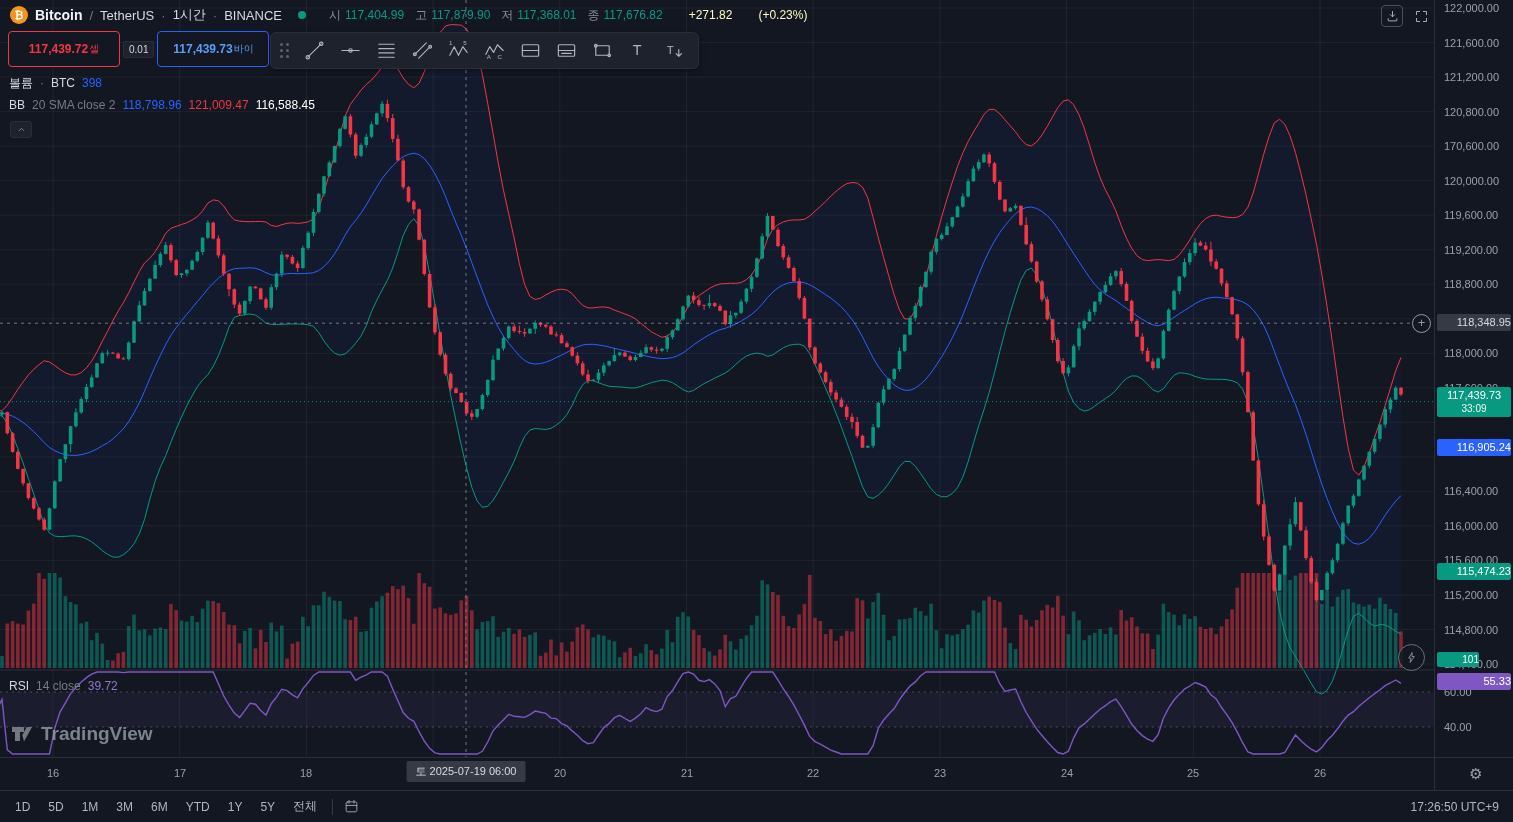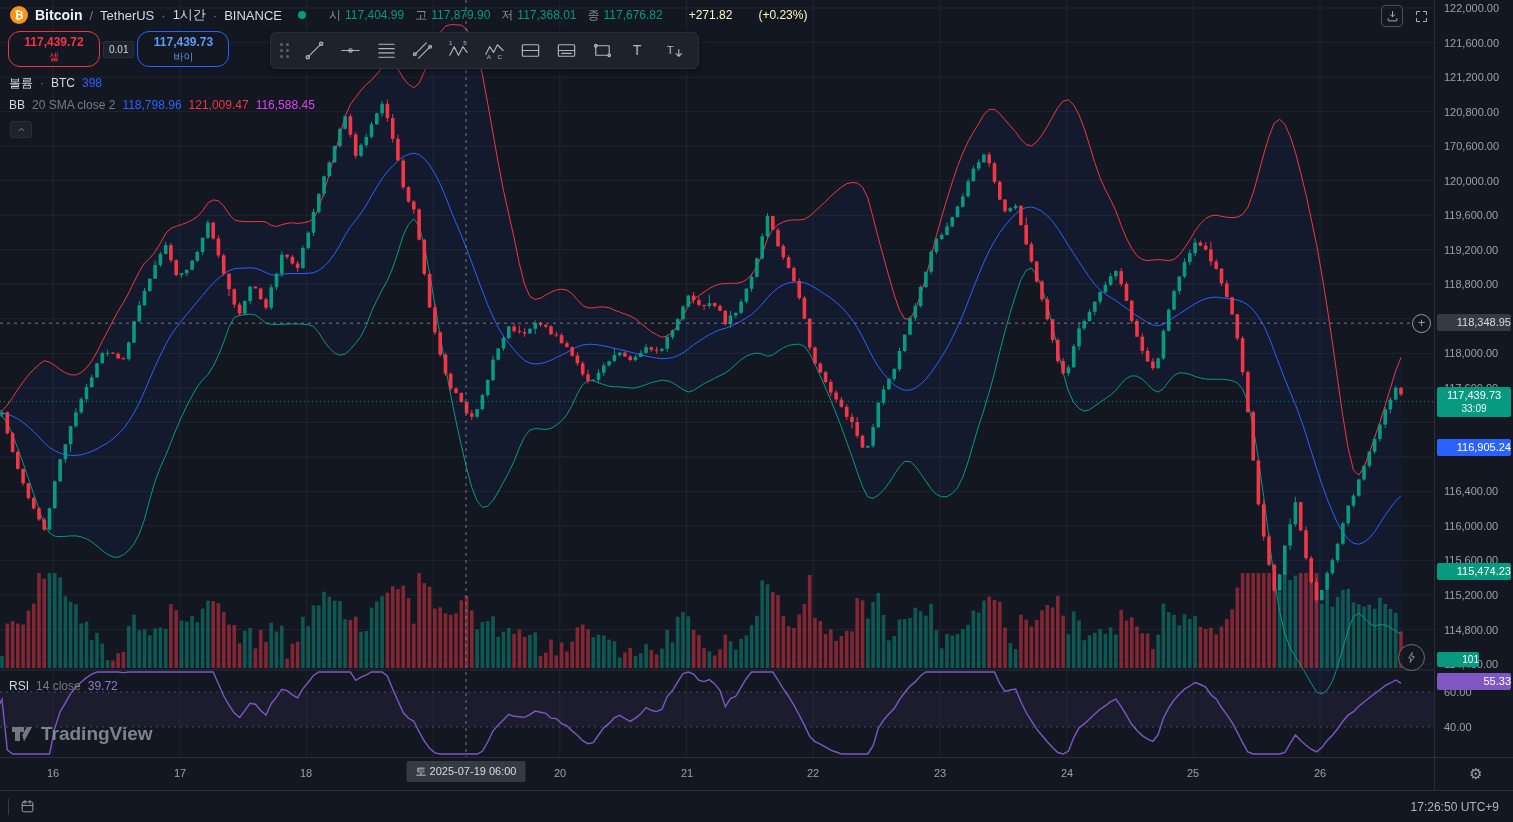--- a/index.html
+++ b/index.html
@@ -19,21 +19,21 @@
   .ohlc .lbl{color:#8b8f99;margin-left:7px}
   .ohlc .val{color:#089981}
   .ohlc .chg{color:#fef9c3;margin-left:22px}
   #header-actions{position:absolute;top:5px;left:1381px;display:flex;gap:7px;z-index:4}
   .hbtn{width:22px;height:22px;background:transparent;border:1px solid #4a4e59;border-radius:4px;color:#b2b5be;display:flex;align-items:center;justify-content:center;cursor:pointer;padding:0}
   .hbtn.noborder{border:none}
   .hbtn svg{width:15px;height:15px;stroke:currentColor;fill:none;stroke-width:1.5;stroke-linecap:round;stroke-linejoin:round}
 
   
   #trade-panel{position:absolute;top:31px;left:8px;display:flex;align-items:center;z-index:4}
-  .tp-btn{width:92px;height:36px;background:#131722;border-radius:12px;display:flex;flex-direction:column;align-items:center;justify-content:center;gap:1px;cursor:pointer}
+  .tp-btn{width:112px;height:36px;background:#131722;border-radius:4px;display:flex;flex-direction:row;align-items:center;justify-content:center;gap:1px;cursor:pointer}
   .tp-price{font-size:12px;font-weight:700}
   .tp-side{font-size:10px}
   .tp-btn.sell{border:1px solid #f23645;color:#f23645}
   .tp-btn.buy{border:1px solid #2962ff;color:#5b9cf6}
   .spread{background:#1e222d;border:1px solid #2a2e39;font-size:10px;color:#d1d4dc;padding:2px 5px;margin:0 3px;border-radius:2px}
 
   
   #draw-toolbar{position:absolute;left:270px;top:32px;height:37px;display:flex;align-items:center;padding:0 6px;background:#1e222d;border:1px solid #2a2e39;border-radius:6px;z-index:4;box-shadow:0 2px 6px rgba(0,0,0,.35)}
   .drag{display:grid;grid-template-columns:repeat(2,3px);grid-gap:3px 3px;margin:0 7px 0 3px;cursor:grab}
   .drag i{width:3px;height:3px;border-radius:50%;background:#5d616c;display:block}
@@ -42,21 +42,21 @@
 
   
   .legend{position:absolute;left:9px;display:flex;gap:7px;align-items:baseline;font-size:12px;z-index:3;white-space:nowrap;cursor:default}
   #vol-legend{top:75px}
   #bb-legend{top:98px}
   #rsi-legend{top:679px}
   .lg-name{color:#d5d8de}
   .lg-dim{color:#787b86}
   .v-blue{color:#2962ff}
   .v-red{color:#f23645}
-  .v-teal{color:#d946ef}
+  .v-teal{color:#ffffff}
   .v-purple{color:#9575cd}
   #collapse-btn{position:absolute;left:10px;top:121px;width:22px;height:17px;background:#1e222d;border:1px solid #2a2e39;border-radius:3px;color:#9aa0ab;display:flex;align-items:center;justify-content:center;z-index:3;padding:0;cursor:pointer}
   #collapse-btn svg{width:11px;height:11px;stroke:currentColor;fill:none;stroke-width:1.6;stroke-linecap:round;stroke-linejoin:round}
 
   
   #watermark{position:absolute;left:10px;top:722px;display:flex;align-items:center;gap:7px;z-index:2;opacity:.85}
   #watermark svg{width:24px;height:24px;fill:#84888f}
   #watermark span{font-size:19px;font-weight:700;color:#9096a1}
 
   
@@ -1164,20 +1164,31 @@
       <div class="tlabel" style="left: 560px;">20</div>
       <div class="tlabel" style="left: 687px;">21</div>
       <div class="tlabel" style="left: 813px;">22</div>
       <div class="tlabel" style="left: 940px;">23</div>
       <div class="tlabel" style="left: 1067px;">24</div>
       <div class="tlabel" style="left: 1193px;">25</div>
       <div class="tlabel" style="left: 1320px;">26</div>
     </div>
 
   <div id="bottom-bar">
+    <div id="ranges">
+        <button class="range-btn">1D</button>
+        <button class="range-btn">5D</button>
+        <button class="range-btn">1M</button>
+        <button class="range-btn">3M</button>
+        <button class="range-btn">6M</button>
+        <button class="range-btn">YTD</button>
+        <button class="range-btn">1Y</button>
+        <button class="range-btn">5Y</button>
+        <button class="range-btn">전체</button>
+      </div>
     <span class="vdiv"></span>
     <button id="goto-date">
       <svg viewBox="0 0 24 24">
           <rect x="4.5" y="5.5" width="15" height="14" rx="2"></rect>
           <path d="M8.5 3.5v4M15.5 3.5v4M4.5 10.5h15"></path>
         </svg>
     </button>
     <div class="flex-spacer"></div>
     <span id="clock">
       <span>17:26:50</span>

